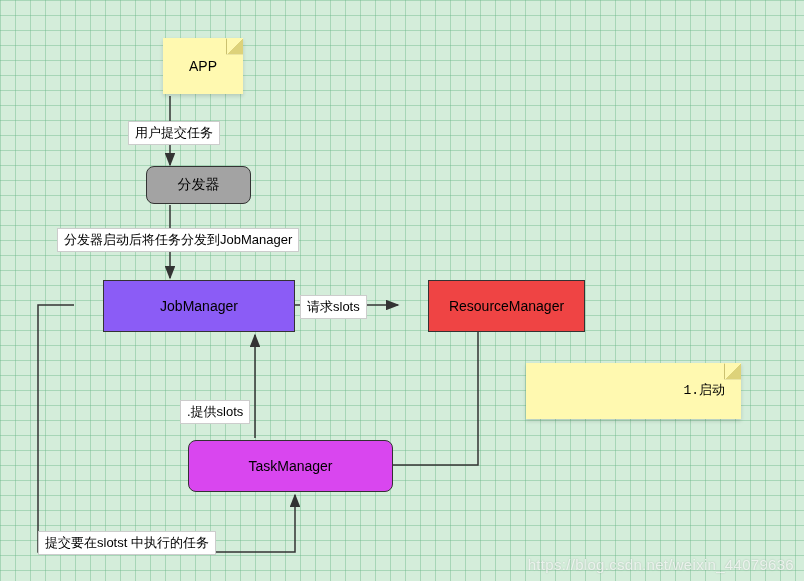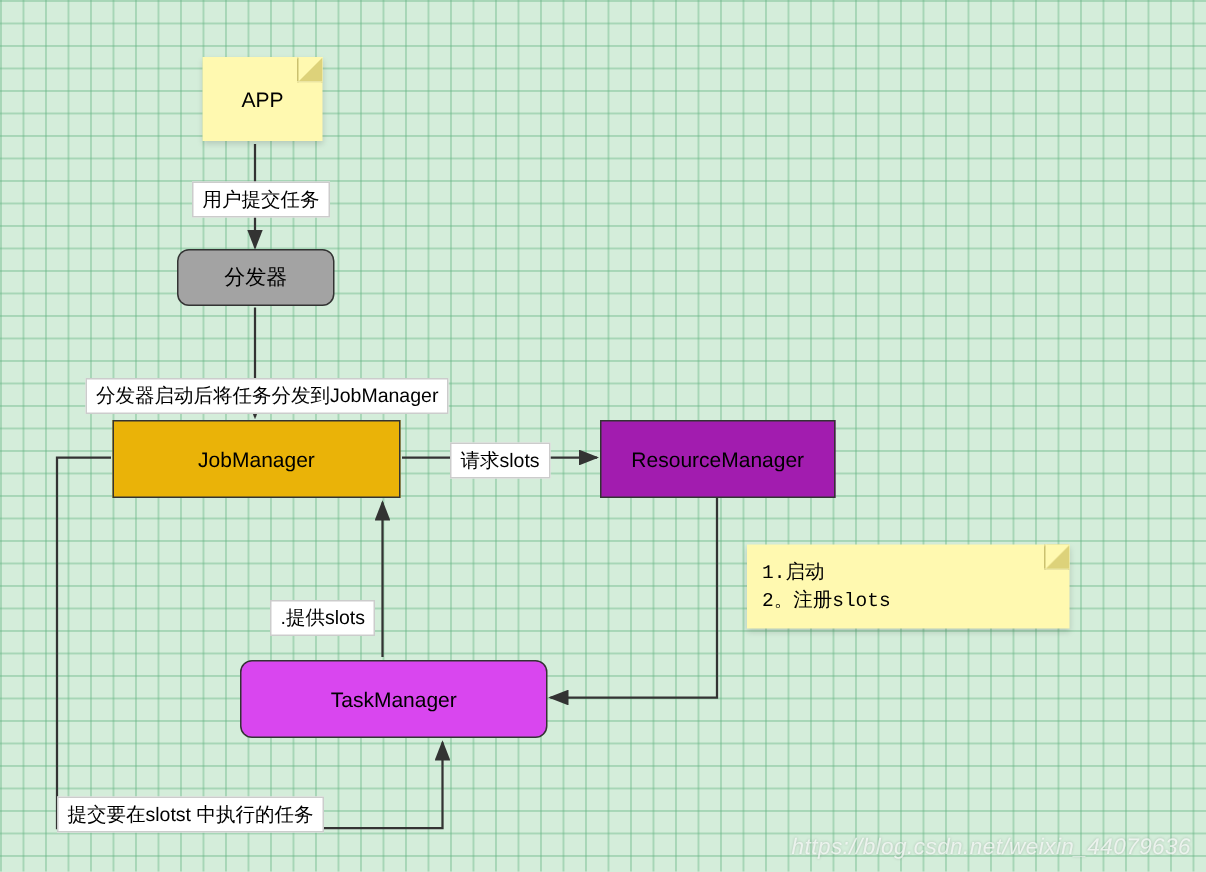--- a/index.html
+++ b/index.html
@@ -15,42 +15,43 @@
       font-family: "Microsoft YaHei", Arial, sans-serif;
       font-size: 14px;
       overflow: hidden;
     }
     .node {
       position: absolute;
       border: 1px solid #333;
       display: flex;
       align-items: center;
       justify-content: center;
-      text-align: left;
+      text-align: right;
+      margin-left: 28px;
     }
     .sticky {
       background-color: #fff9b0;
       border: none;
       box-shadow: 0 2px 4px rgba(0,0,0,0.15);
     }
     .sticky::after {
       content: '';
       position: absolute;
       top: 0;
       right: 0;
       width: 16px;
       height: 16px;
       background: linear-gradient(135deg, #fff9b0 50%, #ddd27a 50%);
       border-bottom: 1px solid rgba(0,0,0,0.08);
       border-left: 1px solid rgba(0,0,0,0.08);
     }
     .rounded { border-radius: 8px; background: #a3a3a3; }
     .rect { background: #fff; }
-    .orange { background: #eab308; }
-    .cyan { background: #a21caf; }
+    .orange { background: #8b5cf6; }
+    .cyan { background: #ef4444; }
     .grey { background: #d946ef; }
     .label {
       position: absolute;
       background: #fff;
       border: 1px solid #ccc;
       padding: 2px 6px;
       white-space: nowrap;
       font-size: 13px;
     }
     svg.arrows {
@@ -61,21 +62,20 @@
     }
     .note-text { padding: 8px 16px 8px 10px; width: 100%; line-height: 1.5; font-size: 13px; }
     .watermark {
       position: absolute;
       right: 10px;
       bottom: 8px;
       color: rgba(255,255,255,0.7);
       text-shadow: 0 0 2px rgba(0,0,0,0.2);
       font-size: 15px;
       letter-spacing: 0.3px;
-      font-style: italic;
     }
   </style>
 </head>
 <body>
 
 <svg class="arrows">
   <defs>
     <marker id="arrowhead" markerWidth="9" markerHeight="7" refX="8" refY="3.5" orient="auto">
       <polygon points="0 0, 9 3.5, 0 7" fill="#333"></polygon>
     </marker>
@@ -99,21 +99,21 @@
 </div>
 
 <div class="label" style="left:128px; top:121px;text-align:center;">
   <span>用户提交任务</span>
 </div>
 
 <div class="node rounded" style="left:118px; top:166px; width:105px; height:38px;">
   <span>分发器</span>
 </div>
 
-<div class="label" style="left:57px; top:228px;margin-top:24px;">
+<div class="label" style="left:57px; top:228px;">
   <span>分发器启动后将任务分发到JobManager</span>
 </div>
 
 <div class="node rect orange" style="left:75px; top:280px; width:192px; height:52px;">
   <span>JobManager</span>
 </div>
 
 <div class="label" style="left:300px; top:295px;">
   <span>请求slots</span>
 </div>
@@ -130,17 +130,16 @@
   <span>TaskManager</span>
 </div>
 
 <div class="label" style="left:38px; top:531px;">
   <span>提交要在slotst 中执行的任务</span>
 </div>
 
 <div class="node sticky" style="left:498px; top:363px; width:215px; height:56px; justify-content:flex-start;font-family:Liberation Mono, monospace;">
   <div class="note-text">
     <div>1.启动</div>
-    <div>2。注册slots</div>
   </div>
 </div>
 
 <div class="watermark">https://blog.csdn.net/weixin_44079636</div>
 
 </body></html>

